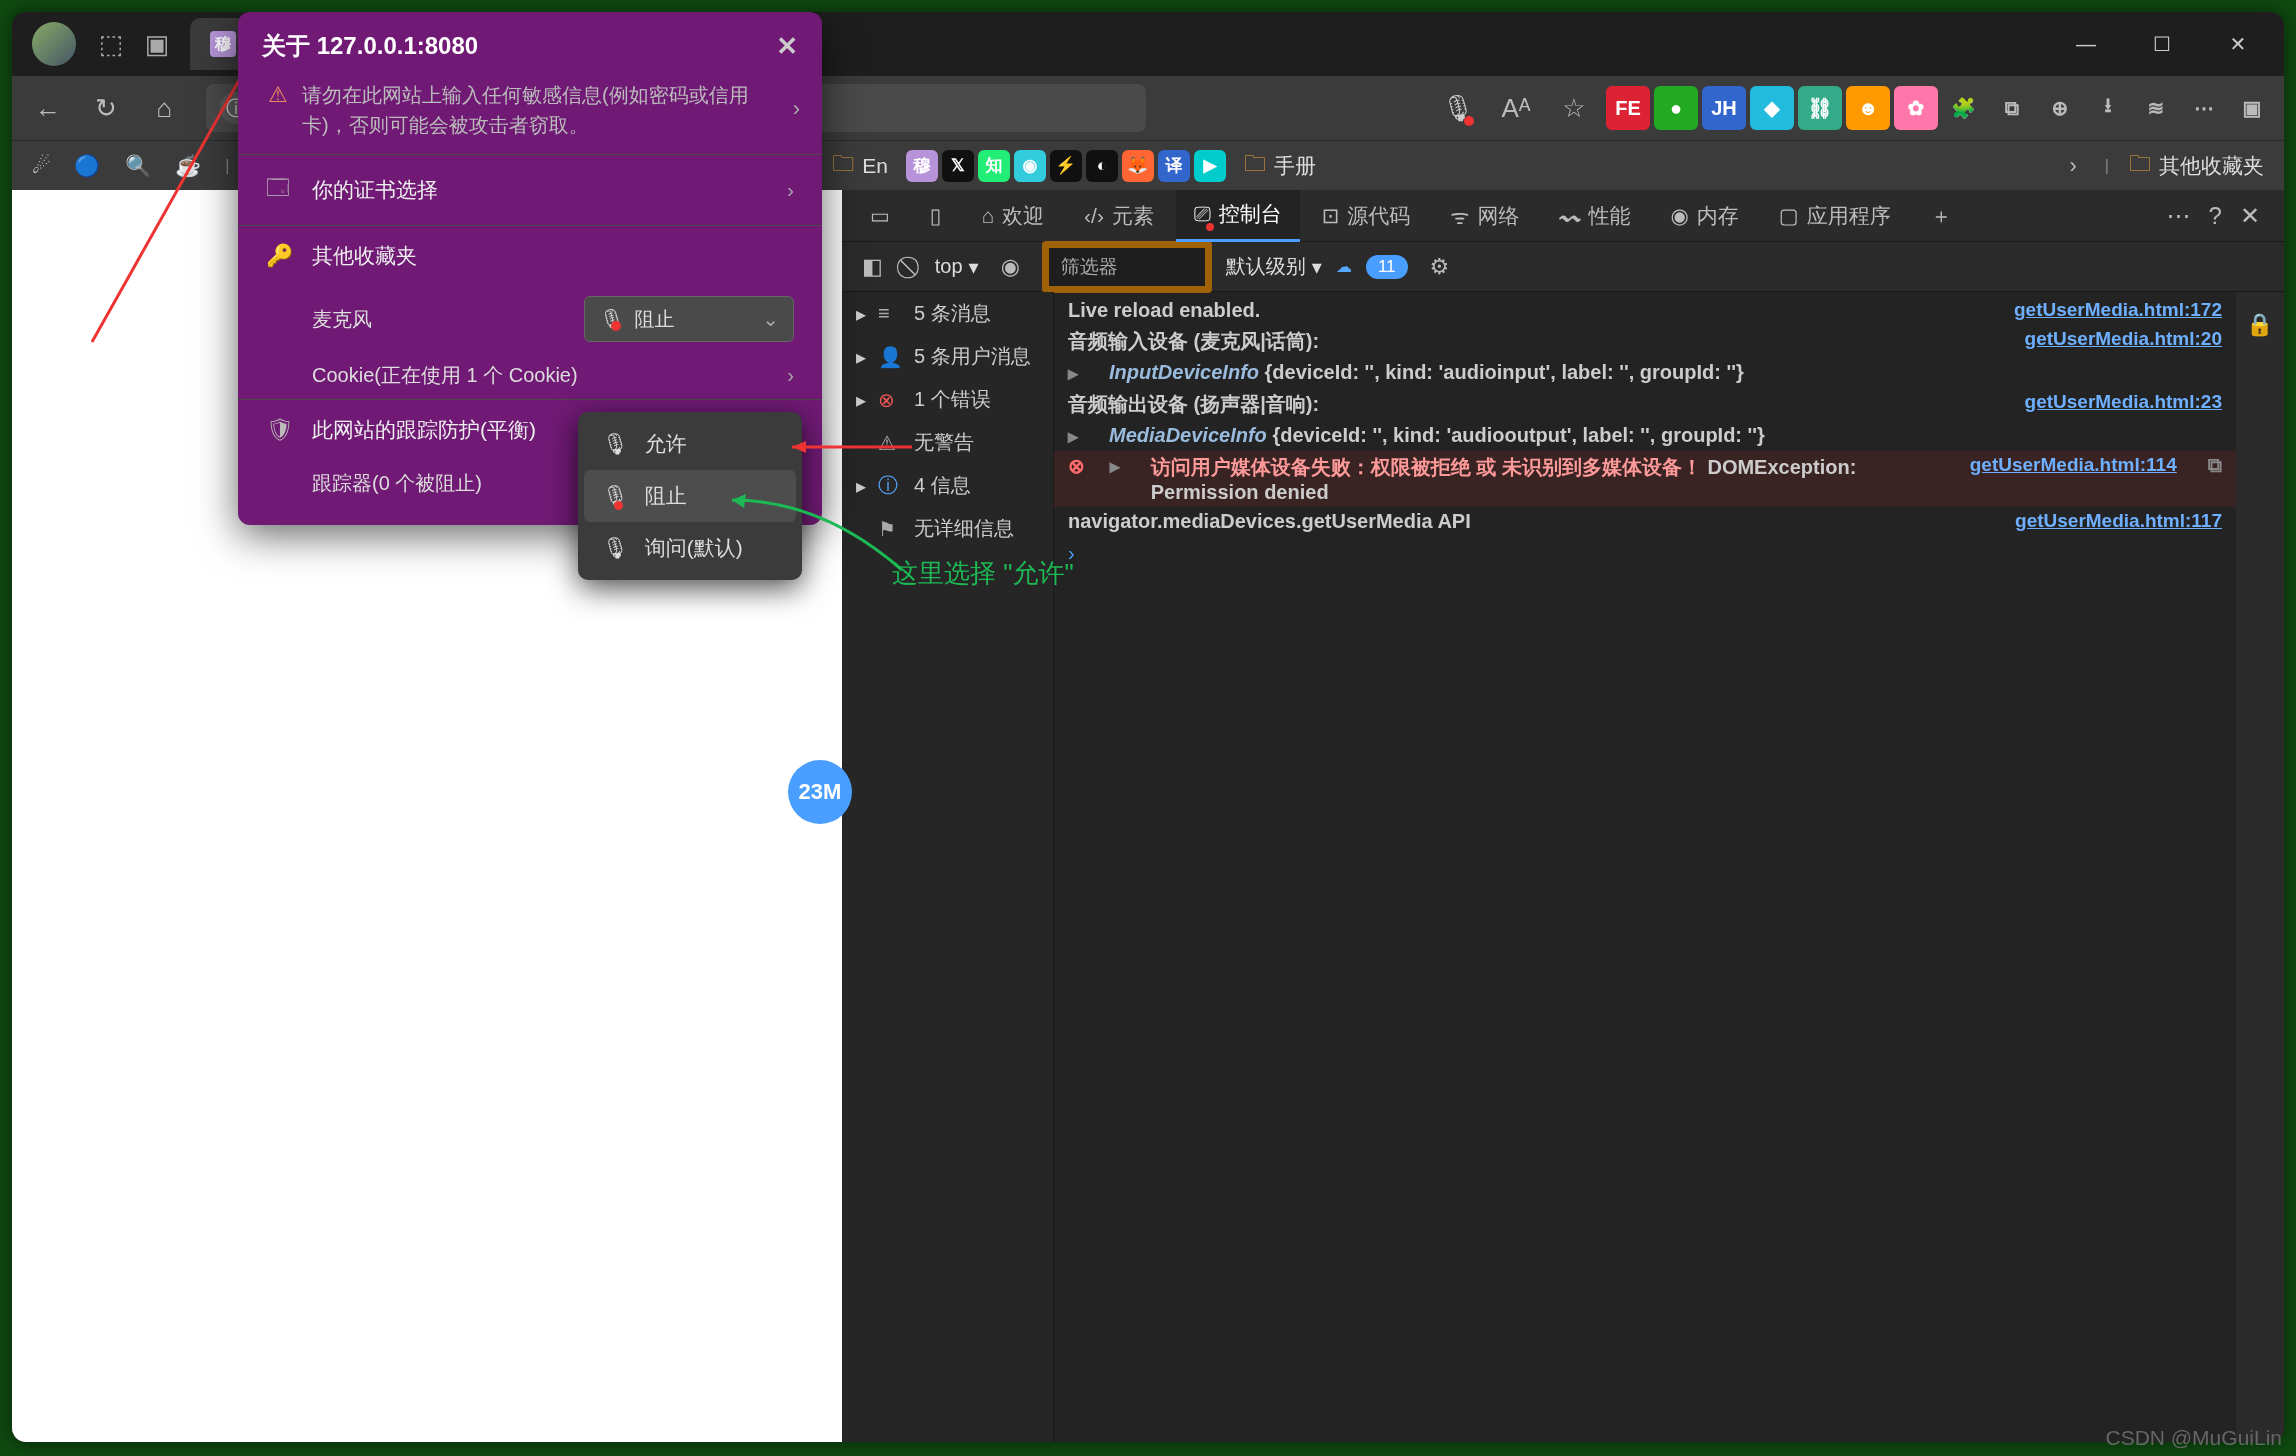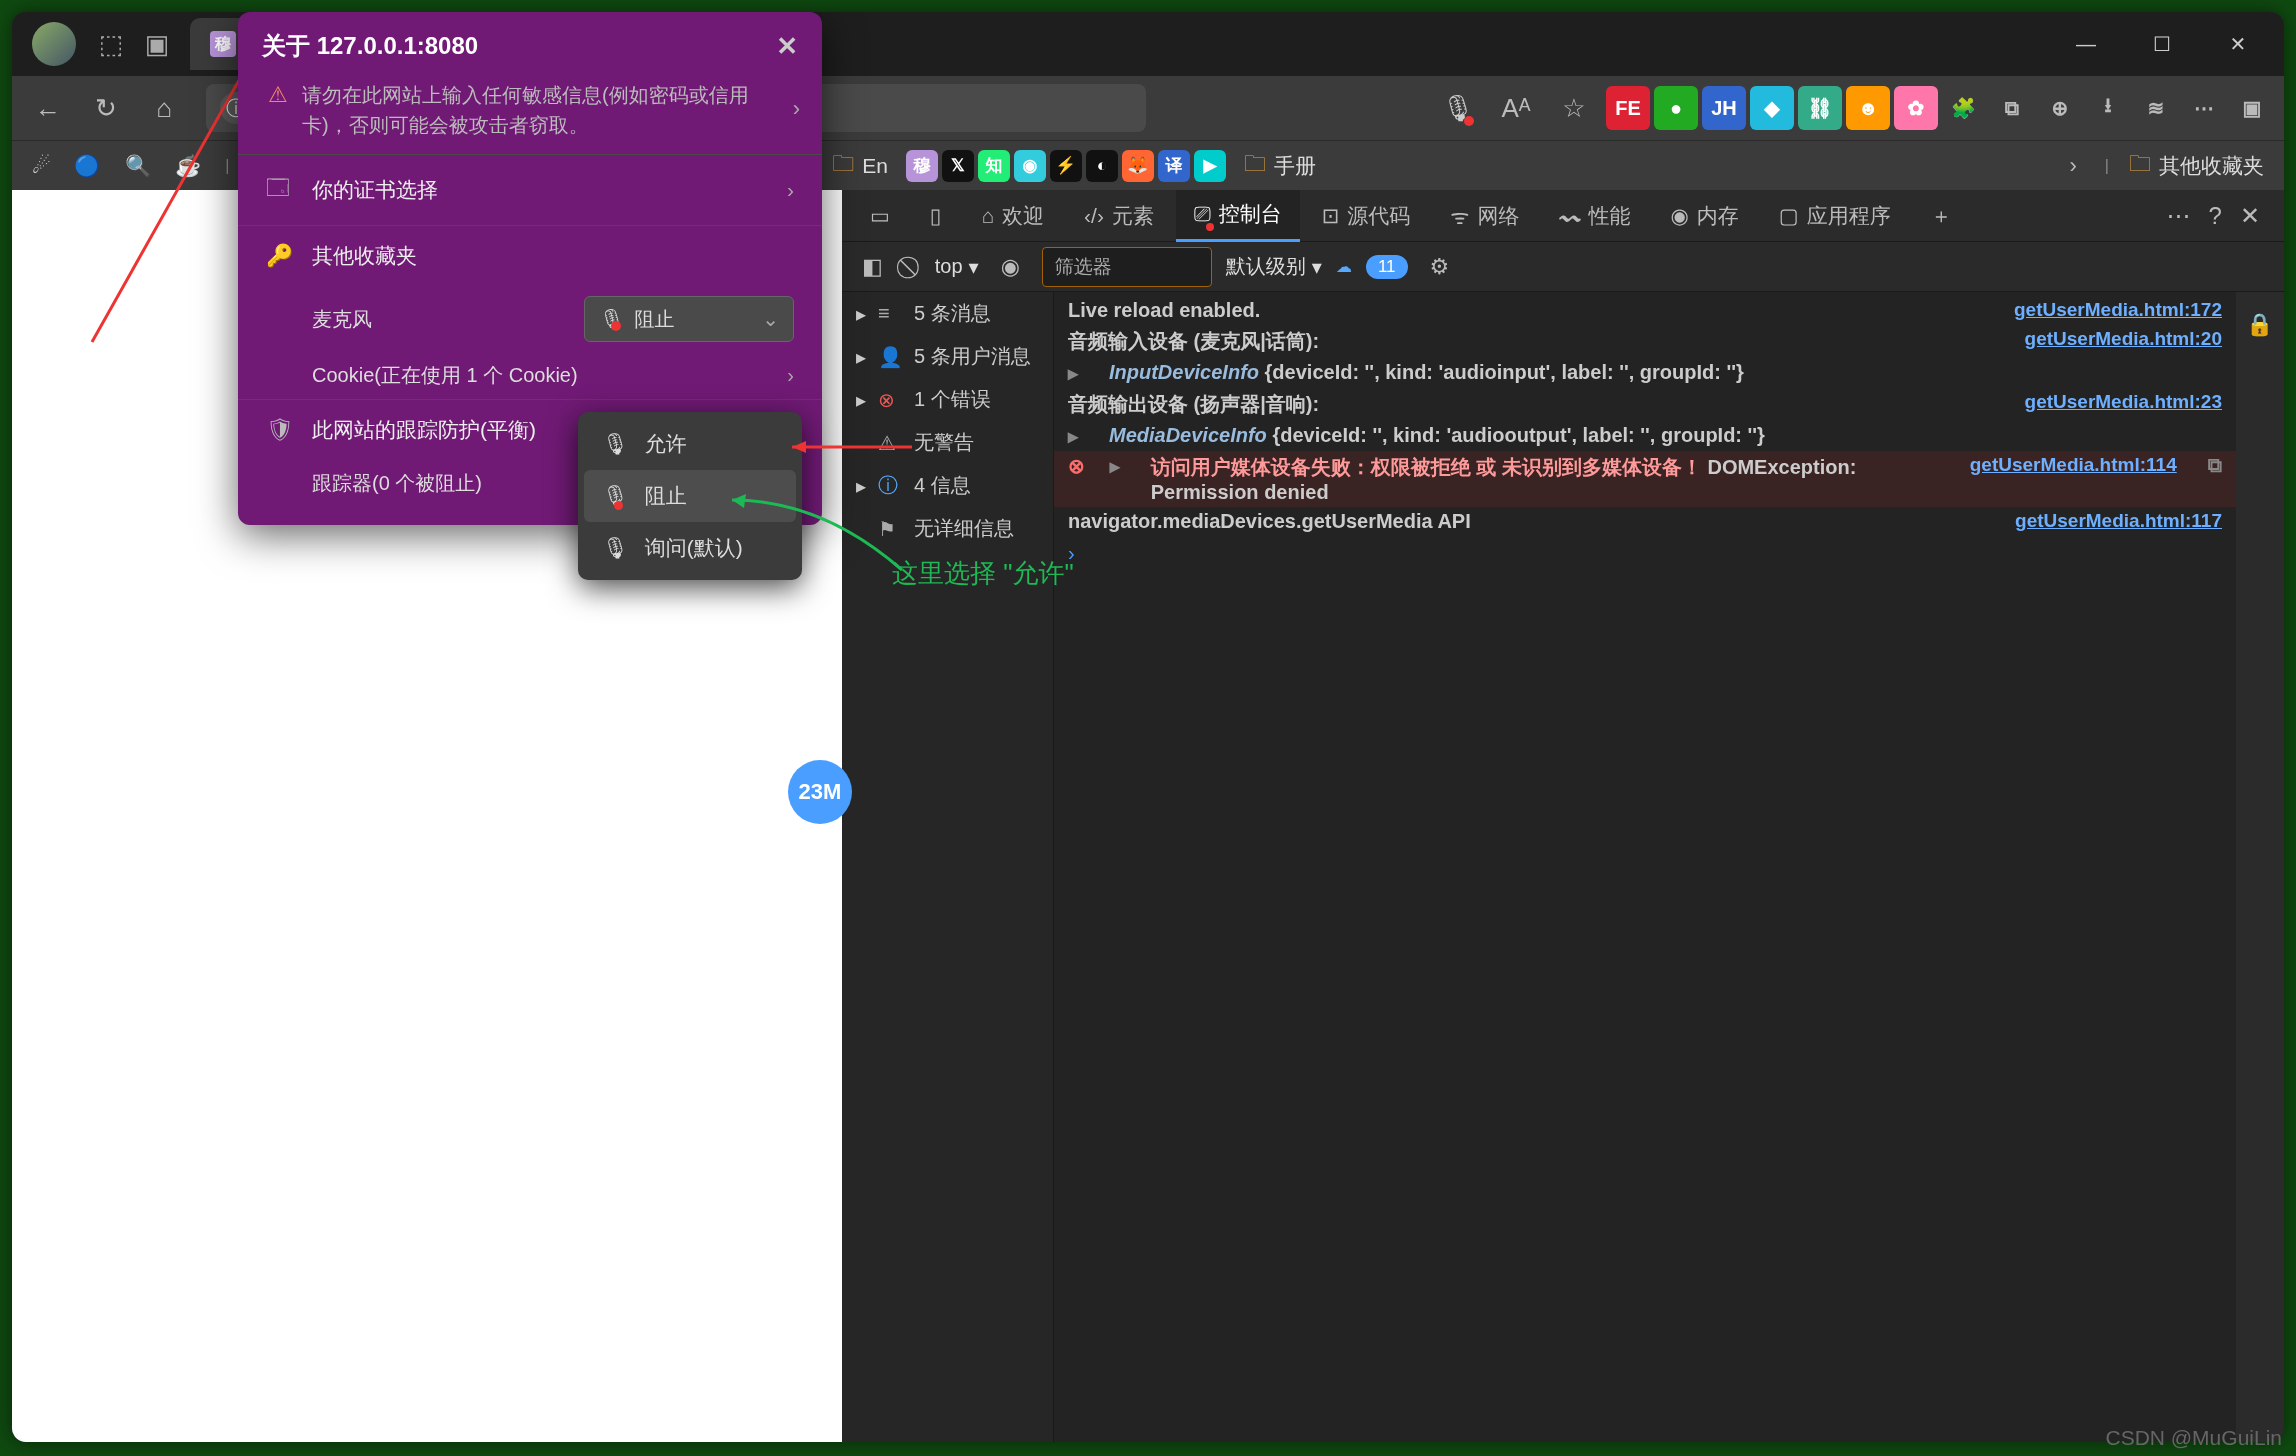--- a/index.html
+++ b/index.html
@@ -62,21 +62,21 @@
 .devtools { flex: 1; background: #232323; display: flex; flex-direction: column; }
 .dt-tabs { height: 52px; background: #2b2b2b; display: flex; align-items: center; padding: 0 10px; gap: 4px; border-bottom: 1px solid #1a1a1a; }
 .dt-tab { display: flex; align-items: center; gap: 8px; padding: 0 18px; height: 52px; color: #bbb; font-size: 21px; }
 .dt-tab.active { background: #232323; color: #fff; border-bottom: 3px solid #4a9eff; position: relative; }
 .dt-tab .red-dot2 { position: absolute; bottom: 8px; left: 30px; width: 8px; height: 8px; background: #e33; border-radius: 50%; }
 .dt-tabs-right { margin-left: auto; display: flex; align-items: center; gap: 18px; color: #bbb; font-size: 24px; padding-right: 14px; }
 
 .dt-filter { height: 50px; background: #2a2a2a; display: flex; align-items: center; padding: 0 12px; gap: 14px; border-bottom: 1px solid #1a1a1a; }
 .dt-fbtn { color: #bbb; font-size: 22px; padding: 4px 8px; }
 .dt-scope { color: #ddd; font-size: 20px; display: flex; align-items: center; gap: 6px; }
-.dt-filter-input { background: #1e1e1e; border: 1px solid #a16207; border-radius: 4px; padding: 6px 12px; color: #aaa; font-size: 19px; width: 170px; }
+.dt-filter-input { background: #1e1e1e; border: 7px solid #a16207; border-radius: 4px; padding: 6px 12px; color: #aaa; font-size: 19px; width: 170px; }
 .dt-badge { background: #4a9eff; color: #fff; font-size: 17px; border-radius: 12px; padding: 2px 12px; }
 
 .dt-body { flex: 1; display: flex; }
 .dt-side { width: 212px; background: #262626; border-right: 1px solid #1a1a1a; }
 .dt-side-row { display: flex; align-items: center; gap: 12px; padding: 8px 14px; color: #ccc; font-size: 20px; }
 .dt-side-row .ico2 { width: 24px; color: #aaa; }
 .dt-side-row.err .ico2 { color: #e55; }
 .dt-side-row.info .ico2 { color: #5af; }
 
 .dt-log { flex: 1; font-family: Consolas, monospace; font-size: 20px; color: #ccc; padding: 4px 0; position: relative; }

